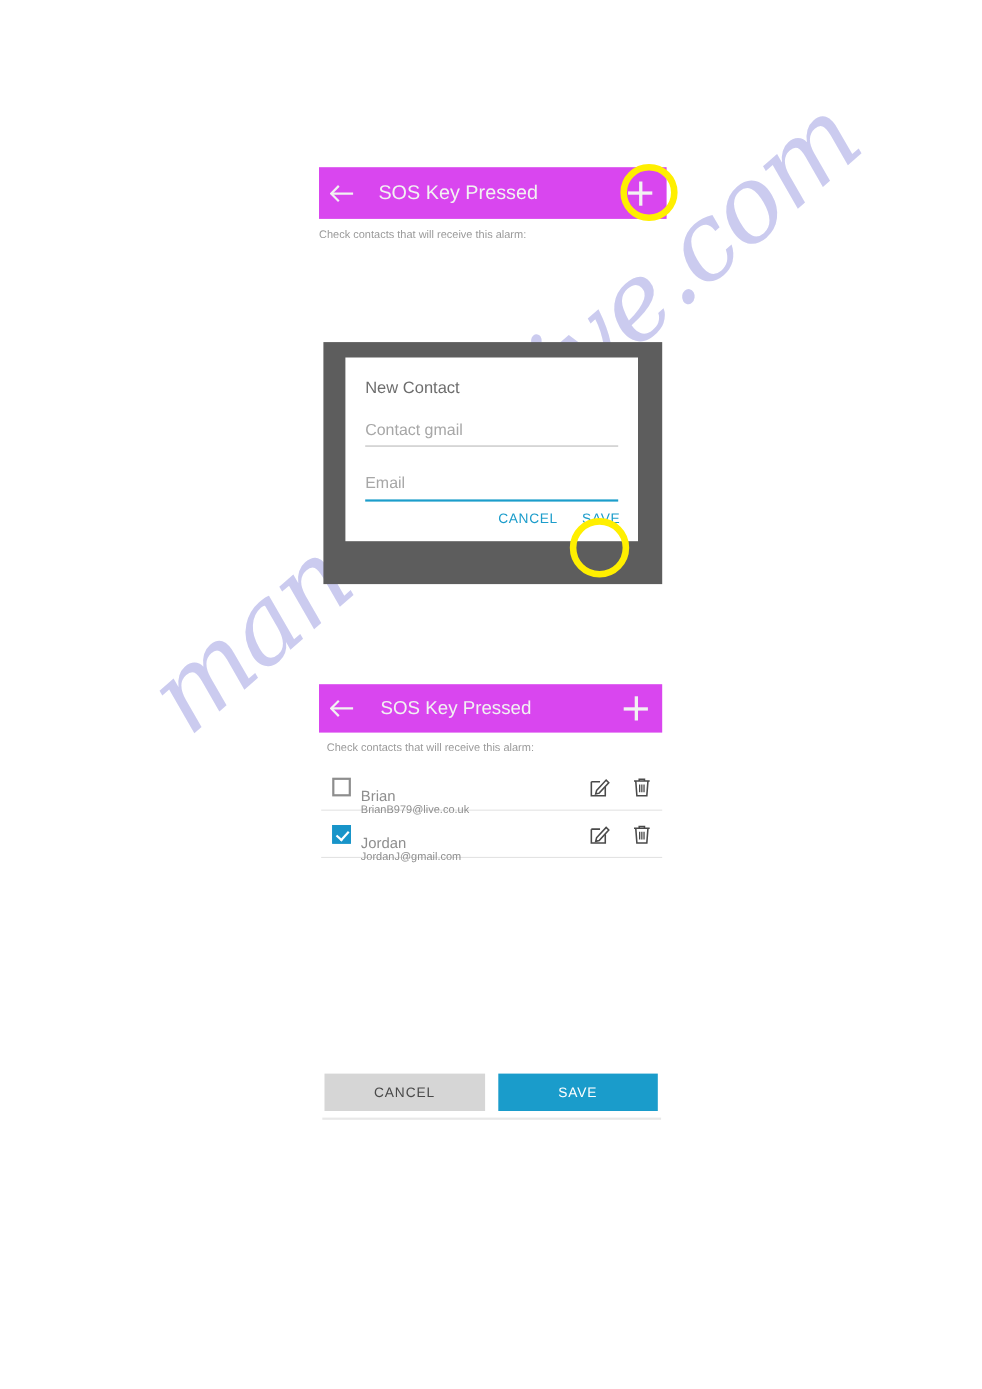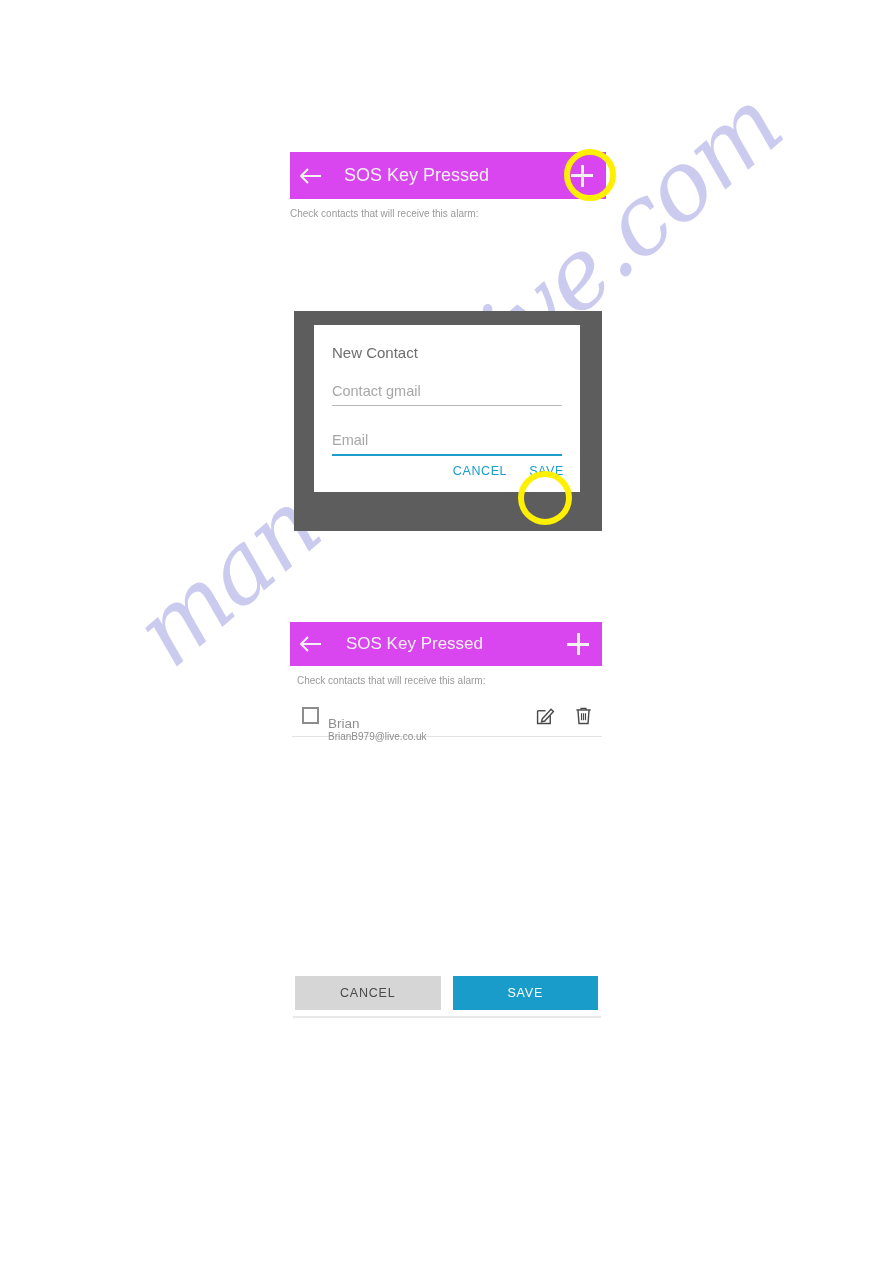--- a/index.html
+++ b/index.html
@@ -287,20 +287,42 @@
         </svg>
         <svg class="iconbtn" viewBox="0 0 24 24">
           <path d="M3 5 H21" stroke="#4a4a4a" stroke-width="1.8"></path>
           <path d="M9 5 V3 H15 V5" stroke="#4a4a4a" stroke-width="1.8" fill="none"></path>
           <path d="M5 5 L6.3 22 H17.7 L19 5" stroke="#4a4a4a" stroke-width="1.8" fill="none"></path>
           <path d="M9.5 9 V18 M12 9 V18 M14.5 9 V18" stroke="#4a4a4a" stroke-width="1.5"></path>
         </svg>
       </div>
     </div>
 
+    <div class="contact-row">
+      <div class="cb">
+        <span class="box checked"></span>
+      </div>
+      <div class="names">
+        <span class="cname">Jordan</span>
+        <span class="cmail">JordanJ@gmail.com</span>
+      </div>
+      <div class="rowicons">
+        <svg class="iconbtn" viewBox="0 0 24 24">
+          <path d="M2 6 V22 H18 V12" stroke="#4a4a4a" stroke-width="1.8" fill="none"></path>
+          <path d="M2 6 H12" stroke="#4a4a4a" stroke-width="1.8" fill="none"></path>
+          <path d="M8 16 L19 4 L22 7 L11 19 L7 20 Z" stroke="#4a4a4a" stroke-width="1.8" fill="none"></path>
+        </svg>
+        <svg class="iconbtn" viewBox="0 0 24 24">
+          <path d="M3 5 H21" stroke="#4a4a4a" stroke-width="1.8"></path>
+          <path d="M9 5 V3 H15 V5" stroke="#4a4a4a" stroke-width="1.8" fill="none"></path>
+          <path d="M5 5 L6.3 22 H17.7 L19 5" stroke="#4a4a4a" stroke-width="1.8" fill="none"></path>
+          <path d="M9.5 9 V18 M12 9 V18 M14.5 9 V18" stroke="#4a4a4a" stroke-width="1.5"></path>
+        </svg>
+      </div>
+    </div>
 
 
   </div>
 
   <div id="bottom-bar">
     <div class="btn secondary">CANCEL</div>
     <div class="btn primary">SAVE</div>
   </div>
   <div id="bottom-divider"></div>
 

